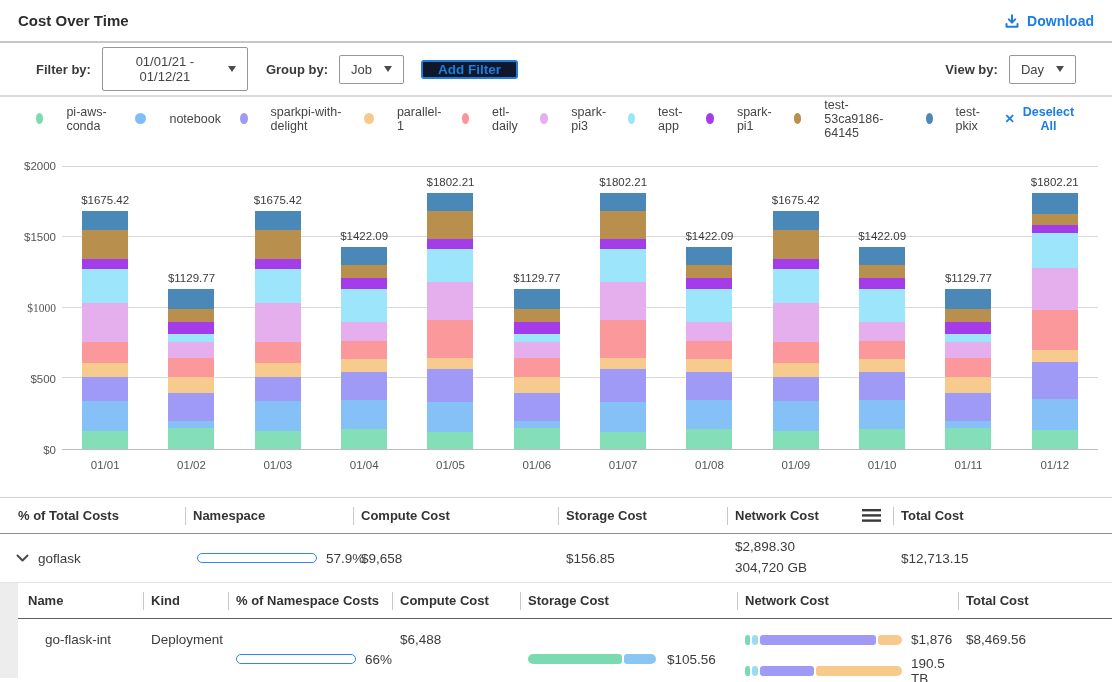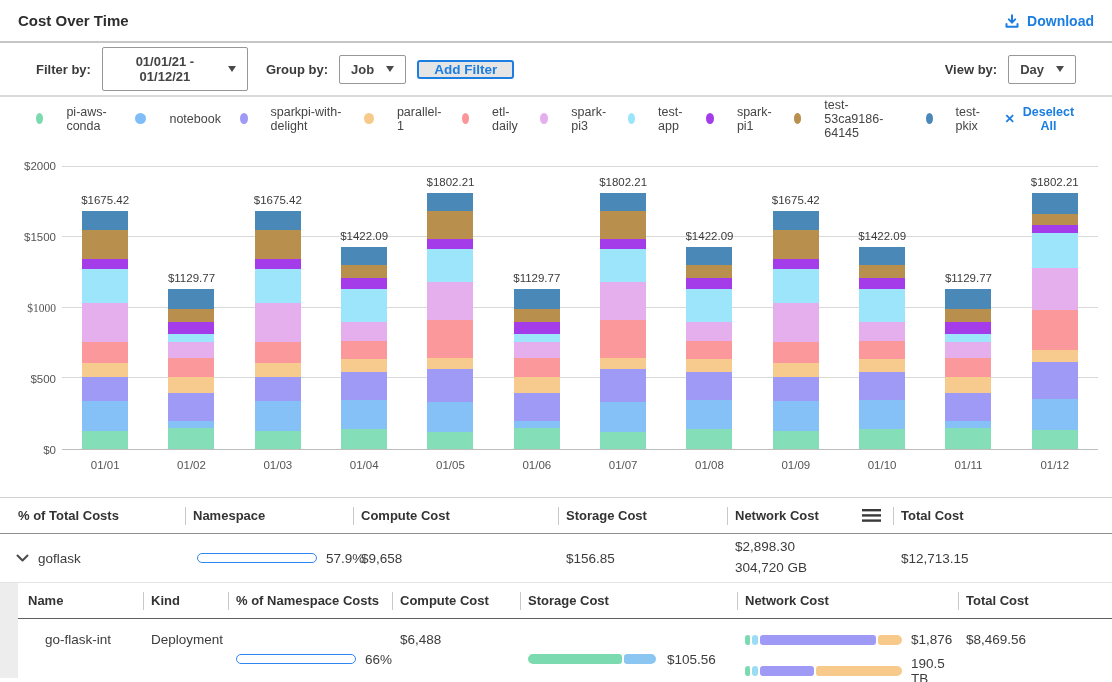--- a/index.html
+++ b/index.html
@@ -12,25 +12,25 @@
   .hdr-title { font-size:15px; font-weight:bold; color:#2d2d2d; }
   .dl-btn { display:flex; align-items:center; gap:7px; color:#1b7ee0; font-size:14px;
     font-weight:bold; cursor:pointer; background:none; border:none; font-family:inherit; }
 
   
   .fbar { height:54px; display:flex; align-items:center; gap:11px; padding:0 36px;
     border-bottom:2px solid #dadada; }
   .flabel { font-size:13px; font-weight:bold; color:#3a3a3a; }
   .sel { display:flex; align-items:center; justify-content:space-between; gap:12px;
     border:1px solid #979797; border-radius:2px; background:#fff; padding:6px 11px;
-    font-size:13px; color:#444; cursor:pointer; font-family:inherit;font-weight:bold; }
+    font-size:13px; color:#444; cursor:pointer; font-family:inherit; }
   .sel.date { width:146px; }
   .caret { width:0; height:0; border-left:4.5px solid transparent;
     border-right:4.5px solid transparent; border-top:6px solid #4a4a4a; display:inline-block; }
-  .add-btn { background:#e5e5e5; border:2px solid #1b7ee0; border-radius:3px;
+  .add-btn { margin-left:6px; background:#0f172a; border:2px solid #1b7ee0; border-radius:3px;
     color:#1b7ee0; font-size:13.5px; font-weight:bold; padding:0 15px; cursor:pointer;
     font-family:inherit; }
   .spacer { flex:1; }
 
   
   .legend { height:43px; display:flex; align-items:center; gap:19px; padding:0 36px;
     font-size:12.5px; color:#454545; }
   .legend-item { display:flex; align-items:center; gap:23px; cursor:pointer; }
   .dot { width:11px; height:11px; border-radius:50%; display:inline-block; }
   .deselect { margin-left:auto; display:flex; align-items:center; gap:6px; color:#1b7ee0;

